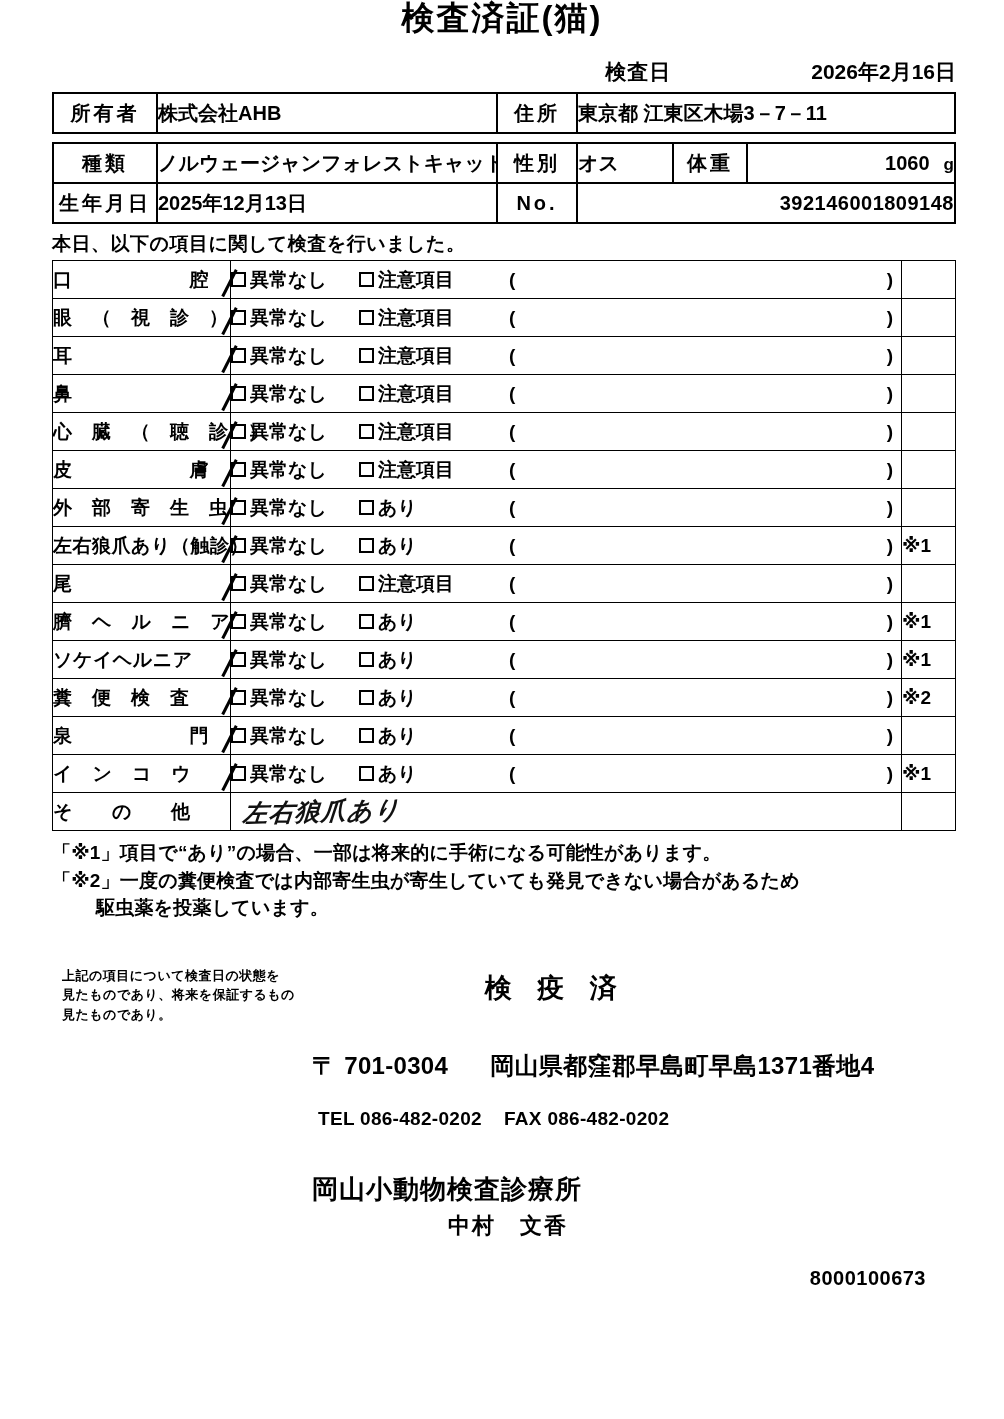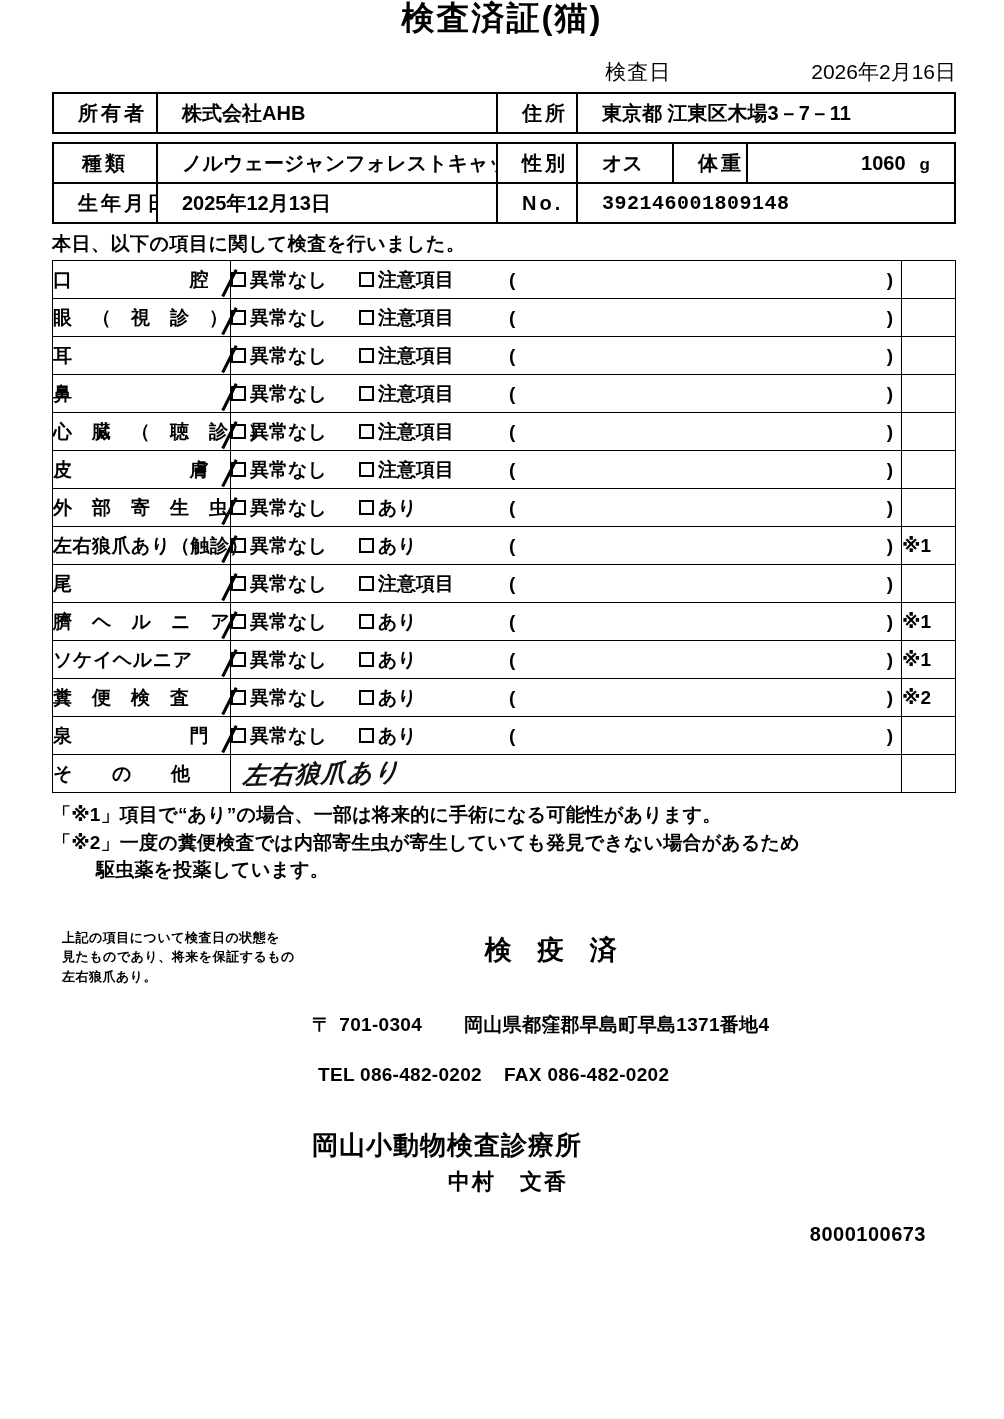--- a/index.html
+++ b/index.html
@@ -28,49 +28,49 @@
   }
 
   
   .date-line {
     display: flex;
     justify-content: flex-end;
     align-items: baseline;
     padding-right: 48px;
     padding-top: 22px;
     font-size: 21px;
-    font-weight: 400;
+    font-weight: 700;
     text-align: right;
   }
   .date-line .dl-label { margin-right: 140px; letter-spacing: 1px; }
   .date-line .dl-value { letter-spacing: 0px; }
 
   
   .hdr-wrap { padding: 6px 48px 0 52px; }
   table.hdr {
     width: 100%;
     border-collapse: collapse;
     table-layout: fixed;
   }
   table.hdr td {
     border: 2px solid #000;
     height: 40px;
     font-size: 20px;
     font-weight: 600;
-    padding: 0 24px;
+    padding: 0 0;
     vertical-align: middle;
     white-space: nowrap;
     overflow: hidden;
   }
   .lbl {
     text-align: center;
     letter-spacing: 3px;
   }
   .val { text-align: left; }
-  .val-num { text-align: left; letter-spacing: 0.5px; font-family: Liberation Mono, monospace; }
+  .val-num { text-align: right; letter-spacing: 0.5px; }
   .wt-val { text-align: right; padding-right: 4px; }
   .wt-unit { font-size: 17px; font-weight: 600; padding-left: 10px; }
   .hdr-gap { height: 8px; }
 
   
   .intro {
     padding: 7px 0 3px 52px;
     font-size: 19px;
     font-weight: 600;
     letter-spacing: 0.5px;
@@ -175,21 +175,21 @@
     margin-bottom: 18px;
     font-size: 27px;
     font-weight: 700;
     letter-spacing: 9px;
   }
 
   
   .addr {
     padding-top: 26px;
     padding-left: 312px;
-    font-size: 19px;
+    font-size: 24px;
     font-weight: 600;
     letter-spacing: 0.3px;
   }
   .addr .zip-sym { margin-right: 8px; }
   .addr .zip { margin-right: 42px; }
   .tel {
     padding-top: 26px;
     padding-left: 318px;
     font-size: 19px;
     font-weight: 600;
@@ -353,39 +353,44 @@
             <td class="c-item">糞　便　検　査</td>
             <td class="c-opts"><span class="opt-a"><span class="box checked"></span><span>異常なし</span></span><span class="opt-b"><span class="box"></span><span>あり</span></span><span class="paren-open">(</span><span class="paren-close">)</span></td>
             <td class="c-note">※2</td>
           </tr>
           <tr>
             <td class="c-item">泉　　　　　　門</td>
             <td class="c-opts"><span class="opt-a"><span class="box checked"></span><span>異常なし</span></span><span class="opt-b"><span class="box"></span><span>あり</span></span><span class="paren-open">(</span><span class="paren-close">)</span></td>
             <td class="c-note"></td>
           </tr>
           <tr>
+            <td class="c-item">イ　ン　コ　ウ</td>
+            <td class="c-opts"><span class="opt-a"><span class="box checked"></span><span>異常なし</span></span><span class="opt-b"><span class="box"></span><span>あり</span></span><span class="paren-open">(</span><span class="paren-close">)</span></td>
+            <td class="c-note">※1</td>
+          </tr>
+          <tr>
             <td class="c-item">そ　　の　　他</td>
             <td><span class="other-hand">左右狼爪あり</span></td>
             <td class="c-note"></td>
           </tr>
         </tbody>
     </table>
   </div>
 
   <div class="footnotes">
     <div>「※1」項目で“あり”の場合、一部は将来的に手術になる可能性があります。</div>
     <div>「※2」一度の糞便検査では内部寄生虫が寄生していても発見できない場合があるため</div>
     <div class="fn-indent">駆虫薬を投薬しています。</div>
   </div>
 
   <div class="mid-row">
     <div class="disclaimer">
       <div>上記の項目について検査日の状態を</div>
       <div>見たものであり、将来を保証するもの</div>
-      <div>左右狼爪あり。</div>
+      <div>見たものであり。</div>
     </div>
     <div class="stamp">検 疫 済</div>
   </div>
 
   <div class="addr">
     <span class="zip-sym">〒</span><span class="zip">701-0304</span><span>岡山県都窪郡早島町早島1371番地4</span>
   </div>
 
   <div class="tel">
     <span>TEL 086-482-0202</span><span class="fax">FAX 086-482-0202</span>

